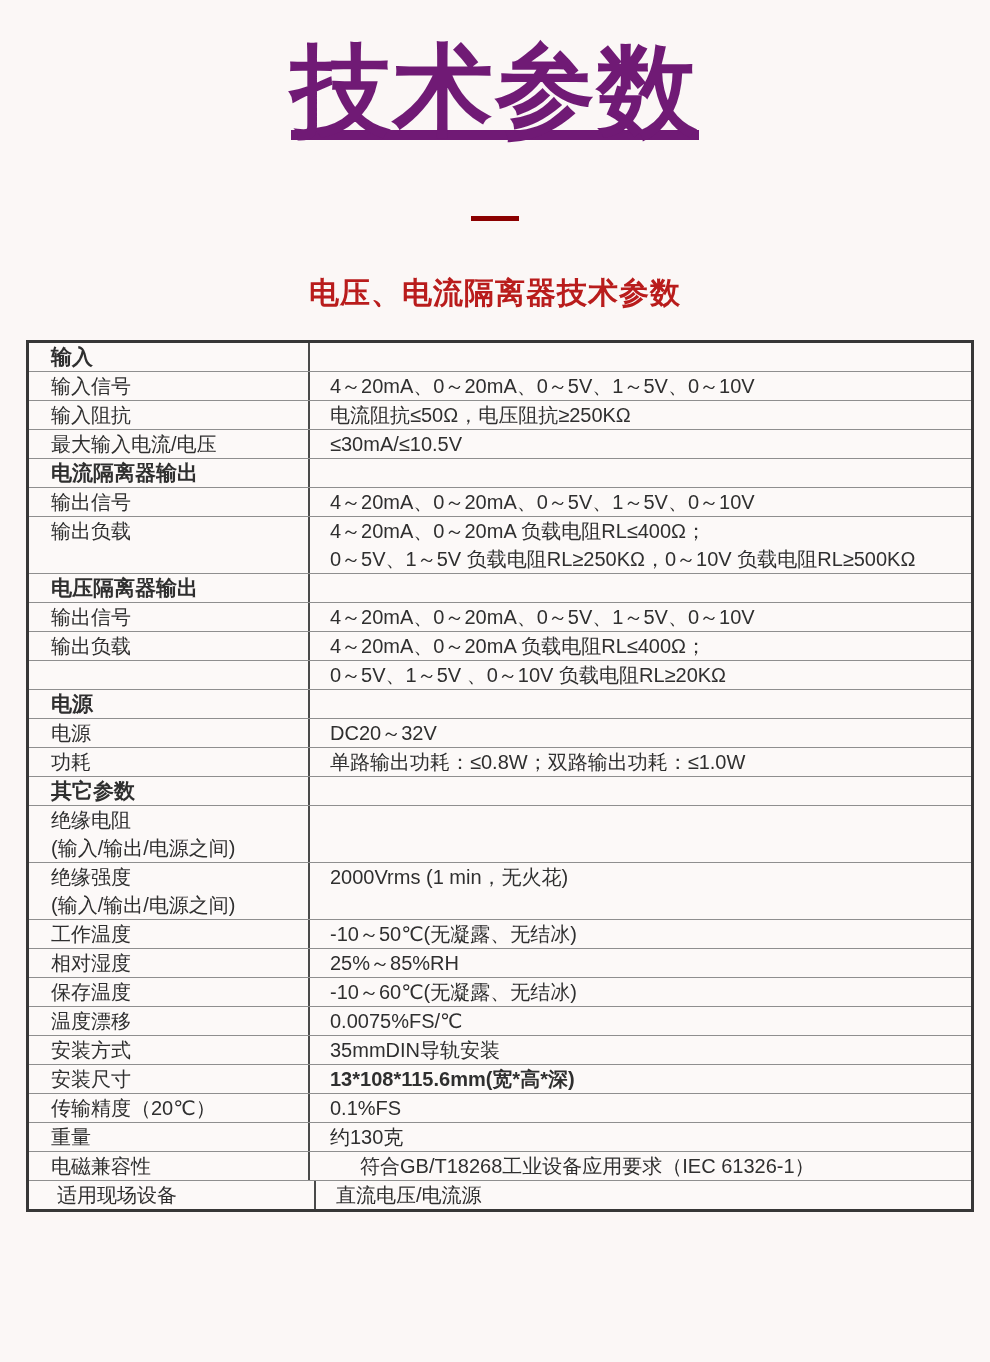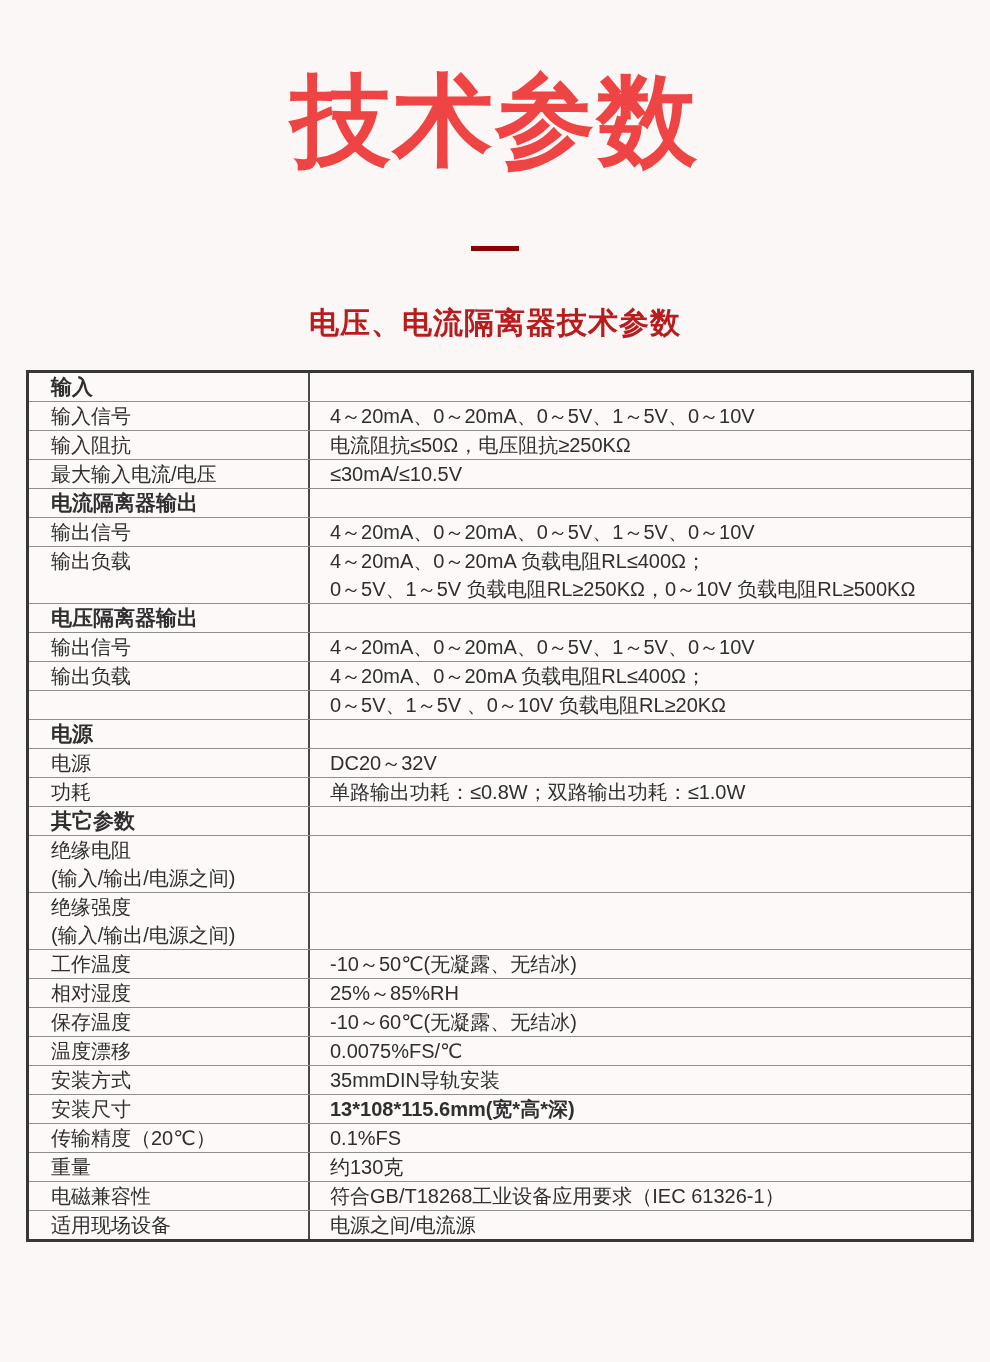--- a/index.html
+++ b/index.html
@@ -8,27 +8,28 @@
     position: relative;
     width: 990px;
     height: 1362px;
     margin: 0 auto;
     background: #fbf7f6;
     font-family: "Liberation Sans", "DejaVu Sans", sans-serif;
     color: #2f2f2f;
     overflow: hidden;
   }
   .page-title {
-    padding-top: 64px;
+    padding-top: 34px;
     text-align: center;
     font-size: 100px;
     line-height: 1.12;
     font-weight: 900;
-    color: #ef4444;
+    color: #701a75;
     letter-spacing: 2px;
+    text-decoration: underline;
   }
   .title-dash {
     width: 48px;
     height: 5px;
     margin: 70px auto 0 auto;
   }
   .sub-title {
     margin-top: 52px;
     text-align: center;
     font-size: 30px;
@@ -40,21 +41,21 @@
     margin: 26px 16px 0 26px;
     width: 948px;
     border: 3px solid #373737;
     background: #fcf9f8;
   }
   .row {
     display: flex;
     align-items: stretch;
     border-bottom: 1px solid #8f8f8f;
   }
-  .row:last-child { border-bottom: none; }
+  .row:last-child { border-bottom: none; margin-left: 6px; }
   .cell {
     font-size: 20px;
     line-height: 28px;
     min-height: 28px;
   }
   .cell.label {
     width: 281px;
     flex: 0 0 281px;
     border-right: 2px solid #4a4a4a;
     padding-left: 22px;
@@ -194,20 +195,23 @@
         <div class="cell label" style="min-height: 56px;">
           <div class="line">绝缘电阻</div>
           <div class="line">(输入/输出/电源之间)</div>
         </div>
       </div>
       <div class="row">
         <div class="cell label" style="min-height: 56px;">
           <div class="line">绝缘强度</div>
           <div class="line">(输入/输出/电源之间)</div>
         </div>
+        <div class="cell value" style="min-height: 56px;">
+          <div class="line">2000Vrms (1 min，无火花)</div>
+        </div>
       </div>
       <div class="row">
         <div class="cell label" style="min-height: 28px;">
           <div class="line">工作温度</div>
         </div>
         <div class="cell value" style="min-height: 28px;">
           <div class="line">-10～50℃(无凝露、无结冰)</div>
         </div>
       </div>
       <div class="row">
@@ -263,26 +267,26 @@
           <div class="line">重量</div>
         </div>
         <div class="cell value" style="min-height: 28px;">
           <div class="line">约130克</div>
         </div>
       </div>
       <div class="row">
         <div class="cell label" style="min-height: 28px;">
           <div class="line">电磁兼容性</div>
         </div>
-        <div class="cell value" style="min-height: 28px;">
+        <div class="cell value" style="min-height: 28px; margin-left: 30px;">
           <div class="line">符合GB/T18268工业设备应用要求（IEC 61326-1）</div>
         </div>
       </div>
       <div class="row">
         <div class="cell label" style="min-height: 28px;">
           <div class="line">适用现场设备</div>
         </div>
         <div class="cell value" style="min-height: 28px;">
-          <div class="line">电源之间/电流源</div>
+          <div class="line">直流电压/电流源</div>
         </div>
       </div>
     </div>
 </div>
 
 </body></html>

